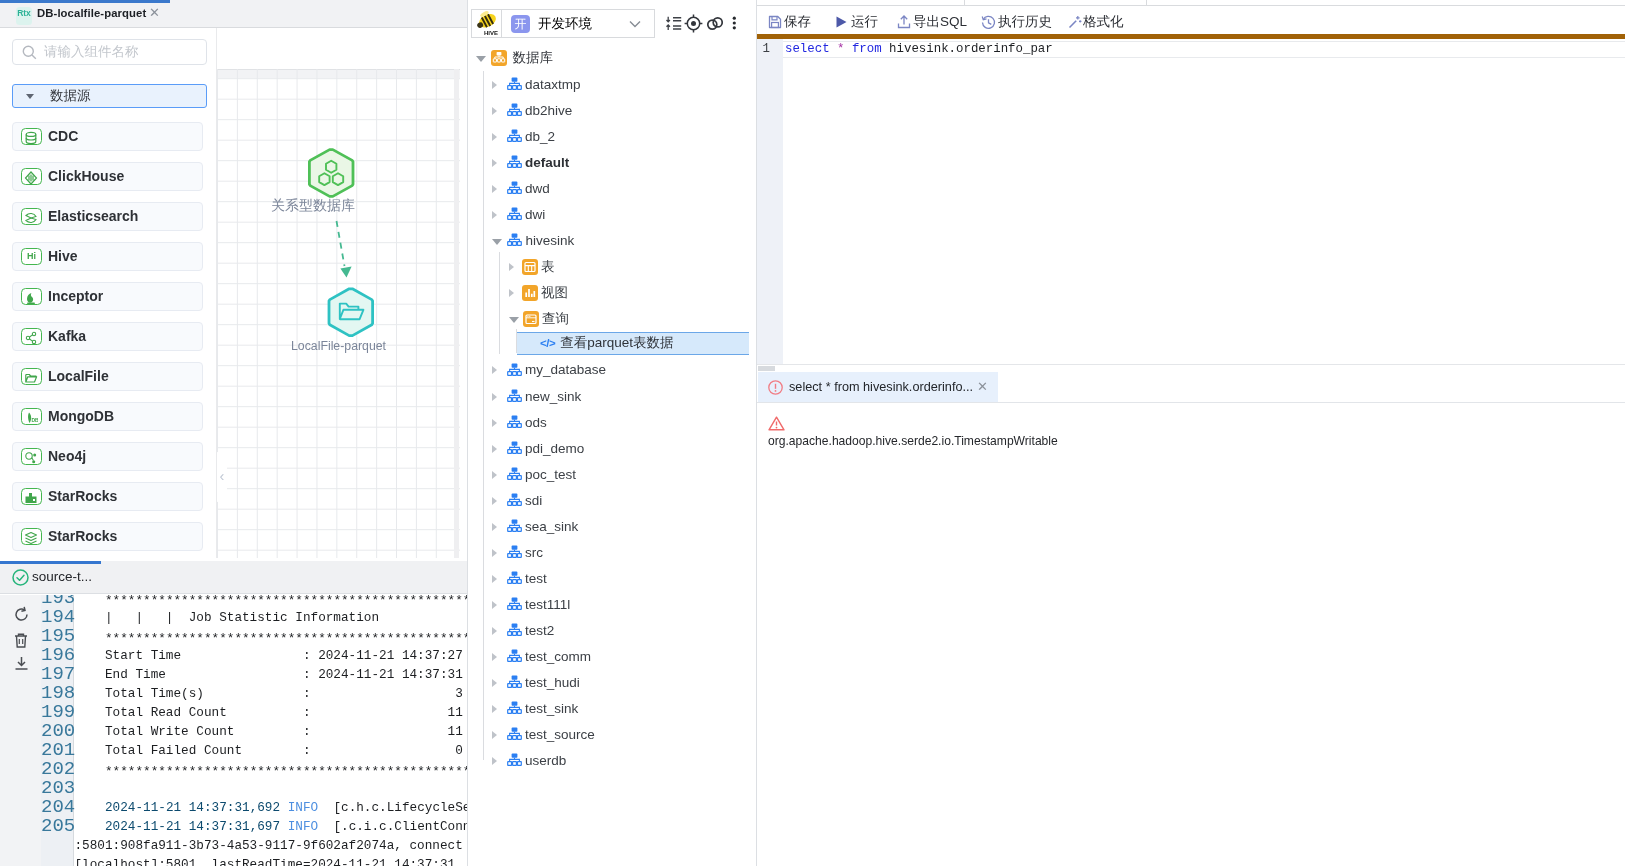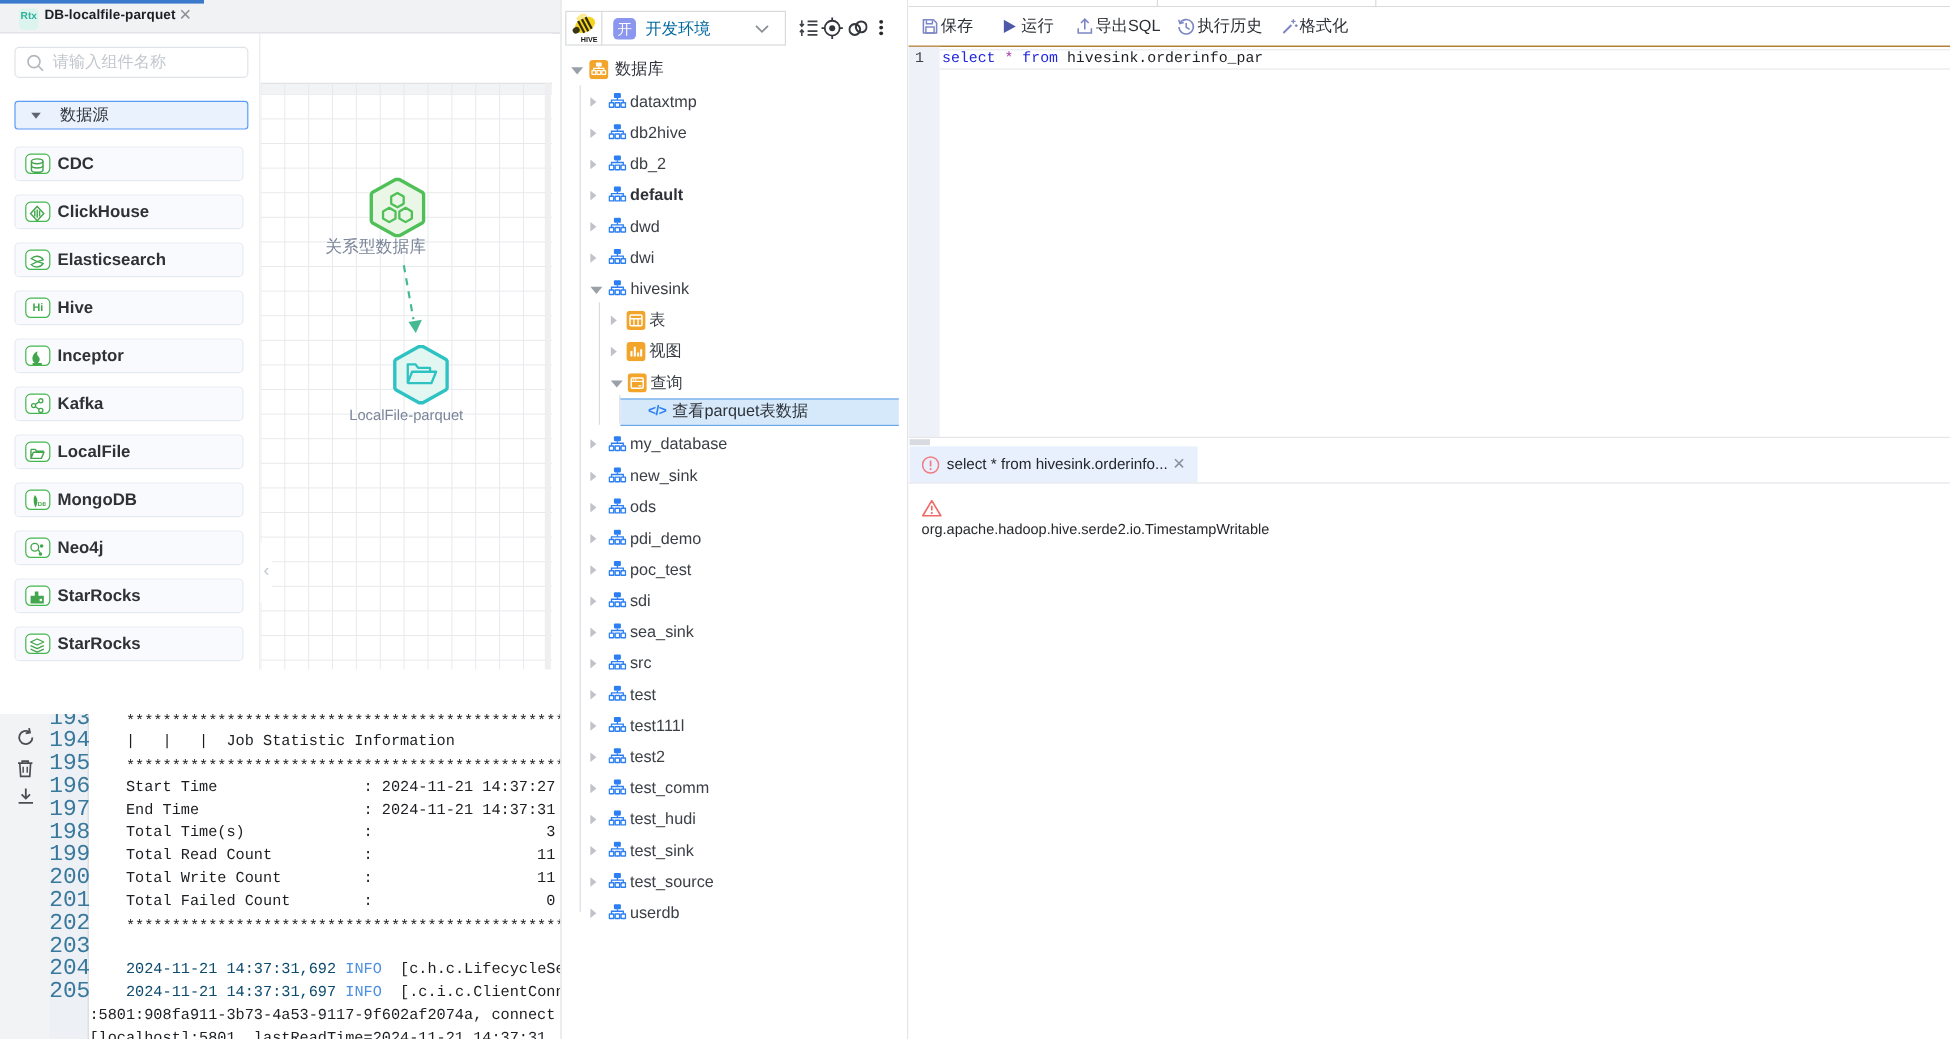--- a/index.html
+++ b/index.html
@@ -53,33 +53,33 @@
 #log .body { position:absolute; left:74.5px; top:-6px; width:391px; font-size:12.7px; line-height:19px; color:#1c1e21; white-space:pre; }
 #log .dt { color:#0c4a6e; }
 #log .ast { position:relative; top:2px; letter-spacing:0; }
 #log .info { color:#4d8fe0; }
 
 
 #tree { left:467px; top:0; width:290px; height:866px; background:#fff; border-right:1px solid #dcdfe3; }
 #tree .beebox { position:absolute; left:4px; top:9px; width:31px; height:29px; border:1px solid #d8dadd; background:#fff; }
 #tree .selbox { position:absolute; left:34px; top:9px; width:154px; height:29px; border:1px solid #d8dadd; background:#fff; }
 #tree .badge { position:absolute; left:9px; top:5px; width:19px; height:18px; background:#8b96ee; border-radius:4px; color:#fff; font-size:12px; text-align:center; line-height:18px; }
-#tree .envtxt { position:absolute; left:36px; top:0; line-height:27px; font-size:13.5px; color:#0369a1; }
+#tree .envtxt { position:absolute; left:36px; top:0; line-height:27px; font-size:13.5px; color:#000000; }
 .trow { position:absolute; height:26px; line-height:26px; font-size:13.5px; color:#3c4046; white-space:nowrap; }
 .trow .tri { display:inline-block; width:0; height:0; margin-right:8px; vertical-align:2px; border-top:5px solid transparent; border-bottom:5px solid transparent; border-left:6px solid #b6bac0; }
 .trow { display:flex; align-items:center; }
 .trow .tri { width:0; height:0; border-top:4.5px solid transparent; border-bottom:4.5px solid transparent; border-left:5.5px solid #bfc3c9; margin-right:9.5px; flex:none; }
 .trow .trid { width:0; height:0; border-left:5px solid transparent; border-right:5px solid transparent; border-top:6px solid #9aa0a7; margin-right:5px; margin-top:2px; flex:none; }
 .trow svg { flex:none; margin-right:3.5px; }
 .gline { position:absolute; width:1px; background:#dadce0; }
 
 
 #right { left:757px; top:0; width:868px; height:866px; background:#fff; overflow:hidden; }
 #strip { position:absolute; left:0; top:0; width:868px; height:6px; background:#fff; border-bottom:1px solid #d9dbde; }
-#toolbar { position:absolute; left:0; top:6px; width:868px; height:33px; background:#fff; border-bottom:1px solid #a16207; }
+#toolbar { position:absolute; left:0; top:6px; width:868px; height:33px; background:#fff; border-bottom:5px solid #a16207; }
 .tbi { position:absolute; top:0; height:32px; line-height:32px; font-size:13.5px; color:#2c2f35; }
 #gutter { position:absolute; left:0; top:39px; width:26px; height:325px; background:#eef1f7; }
 #lnum1 { position:absolute; left:0; top:41px; width:13px; text-align:right; font-family:"Liberation Mono",monospace; font-size:12.4px; line-height:17px; color:#3c3f44; }
 #activeline { position:absolute; left:26px; top:41px; width:842px; height:17px; border-top:1px solid #e8eaed; border-bottom:1px solid #e8eaed; }
 #code1 { position:absolute; left:28px; top:41px; font-family:"Liberation Mono",monospace; font-size:12.4px; line-height:17px; white-space:pre; color:#1d1f23; }
 #code1 .kw { color:#2127e0; }
 #code1 .op { color:#a431a4; }
 #edbottom { position:absolute; left:0; top:364px; width:868px; height:1px; background:#e4e6e9; }
 #sbbit { position:absolute; left:1px; top:366px; width:17px; height:5px; background:#d7dade; }
 #rtab { position:absolute; left:1px; top:372px; width:240px; height:30px; background:#e7f0fc; }
@@ -249,20 +249,29 @@
             <path d="M1.5 7 L7 9.5 L12.5 7" fill="none" stroke="#41a64c" stroke-width="1.1" stroke-linejoin="round"></path>
             <path d="M1.5 10 L7 12.5 L12.5 10" fill="none" stroke="#41a64c" stroke-width="1.1" stroke-linejoin="round"></path>
           </svg>
     </div>
         <div class="ptxt">StarRocks</div>
       </div>
   </div>
 
   <div id="handle" class="abs">‹</div>
 
+  <div id="srcbar" class="abs">
+    <div class="bg"></div>
+    <div class="bind"></div>
+    <svg width="17" height="17" style="position:absolute;left:12px;top:11px" viewBox="0 0 17 17">
+        <circle cx="8.5" cy="8.5" r="7.5" fill="none" stroke="#27b57c" stroke-width="1.5"></circle>
+        <path d="M5 8.7 L7.6 11.2 L12 6.3" fill="none" stroke="#27b57c" stroke-width="1.5" stroke-linecap="round" stroke-linejoin="round"></path>
+      </svg>
+    <div class="btxt">source-t...</div>
+  </div>
 
   <div id="log" class="abs">
     <div class="lstrip"></div>
     <div class="gutter"></div>
     <div class="nums">193<br>194<br>195<br>196<br>197<br>198<br>199<br>200<br>201<br>202<br>203<br>204<br>205</div>
     <div class="body">    <span class="ast">*******************************************************</span>
     |   |   |  Job Statistic Information
     <span class="ast">*******************************************************</span>
     Start Time                : 2024-11-21 14:37:27
     End Time                  : 2024-11-21 14:37:31

